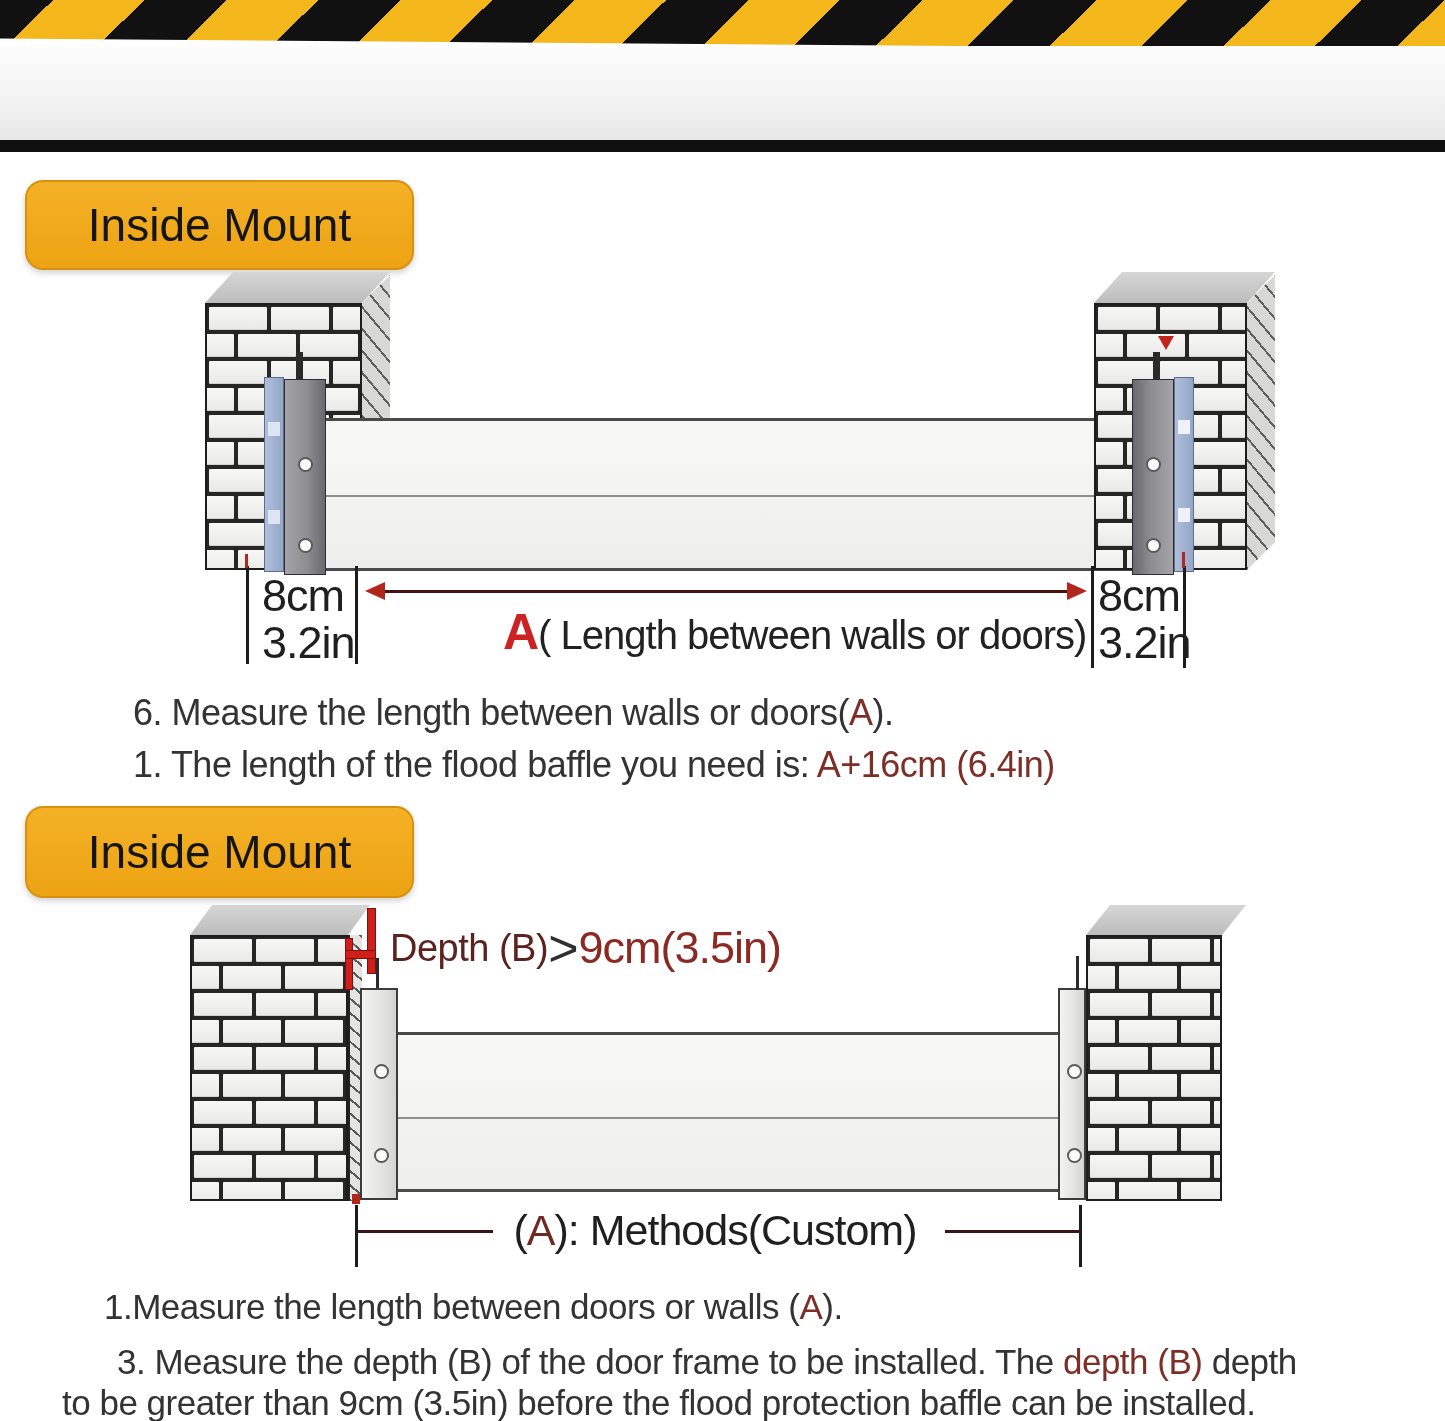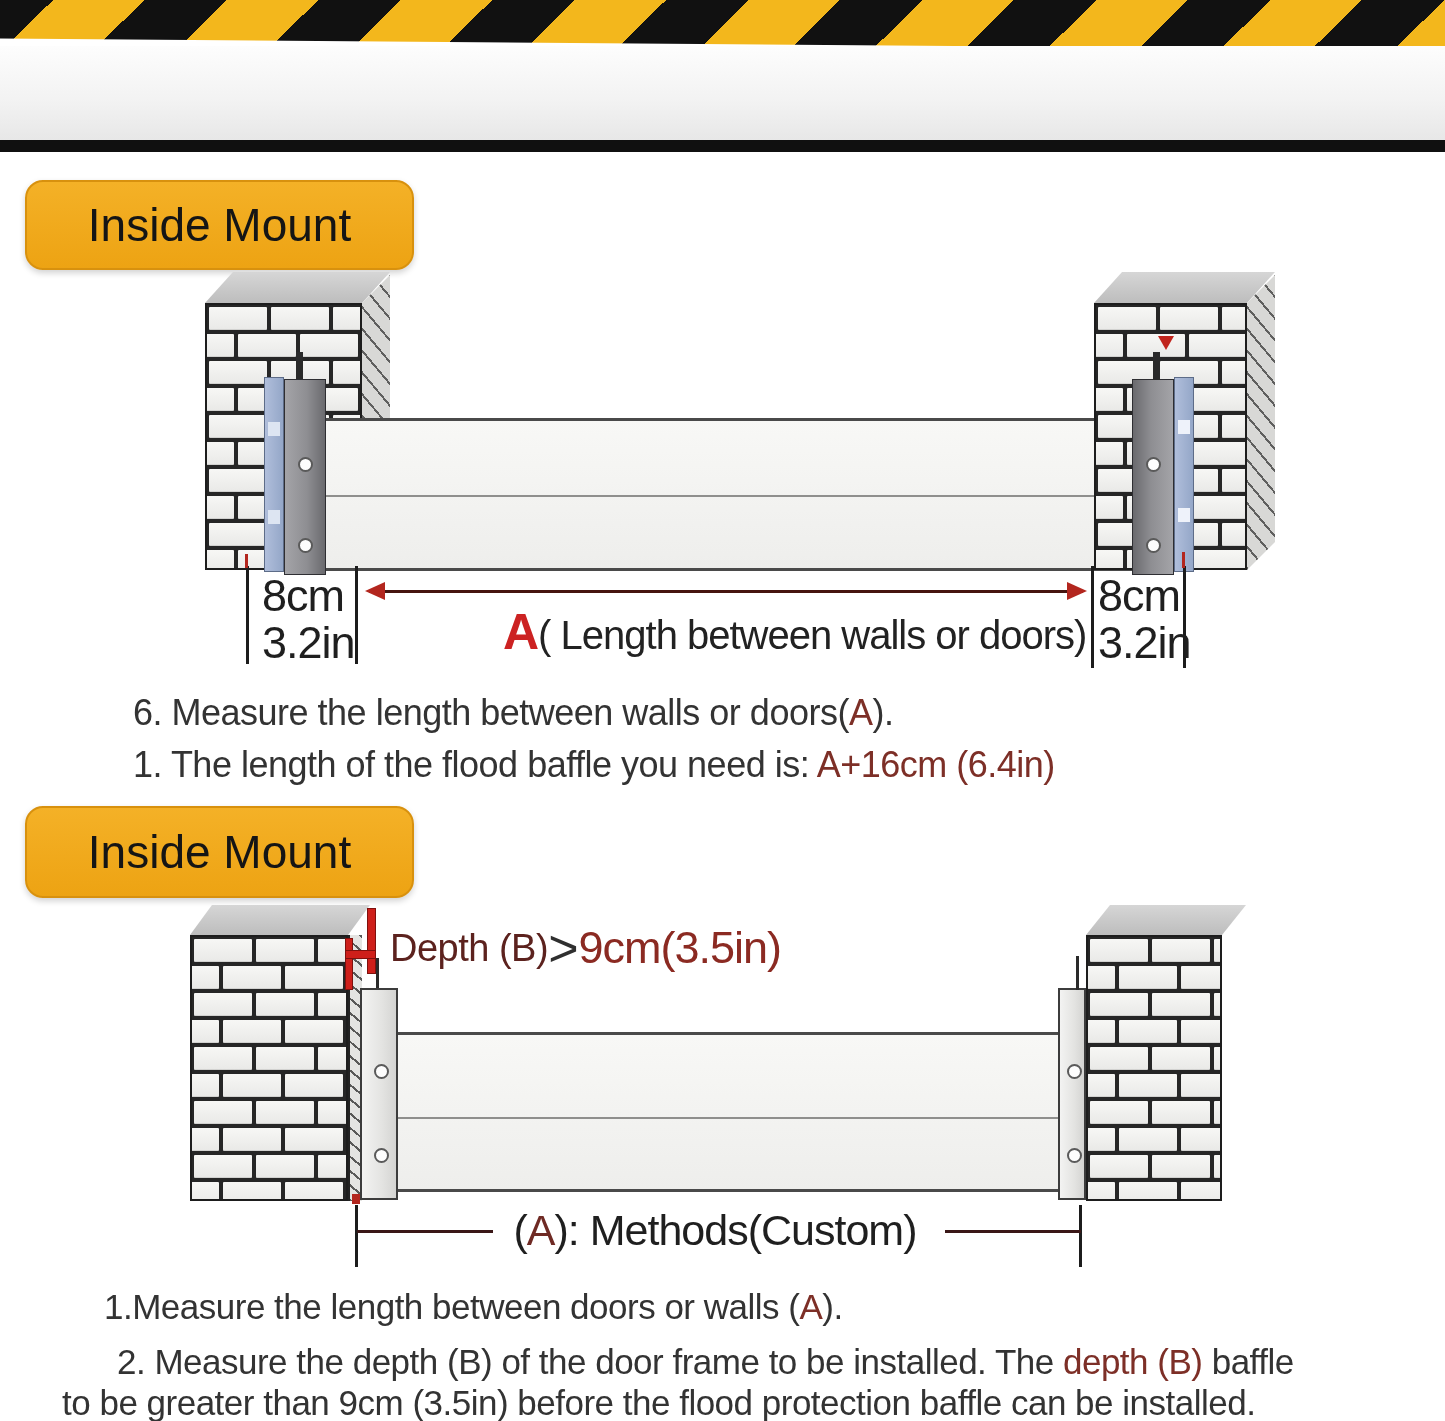--- a/index.html
+++ b/index.html
@@ -317,17 +317,17 @@
     <div class="abs dimline" style="left:945px;top:1230px;width:136px;height:3px;background:#3a1717;"></div>
     <div class="abs nowrap" style="left:505px;top:1206px;width:420px;text-align:center;font-size:43px;color:#1f1f1f;letter-spacing:-1px;">
       <span>(</span><span style="color:#6f2a24;">A</span><span>): Methods(Custom)</span>
     </div>
   </div>
 
   <div class="abs steps2 nowrap" style="left:104px;top:1287px;">
     <span>1.Measure the length between doors or walls (</span><span class="maroon">A</span><span>).</span>
   </div>
   <div class="abs steps2 nowrap" style="left:117px;top:1342px;">
-    <span>2. Measure the depth (B) of the door frame to be installed. The </span><span class="maroon">depth (B)</span><span> baffle</span>
+    <span>3. Measure the depth (B) of the door frame to be installed. The </span><span class="maroon">depth (B)</span><span> depth</span>
   </div>
   <div class="abs steps2 nowrap" style="left:62px;top:1383px;">to be greater than 9cm (3.5in) before the flood protection baffle can be installed.</div>
 
 </div>
 
 </body></html>

